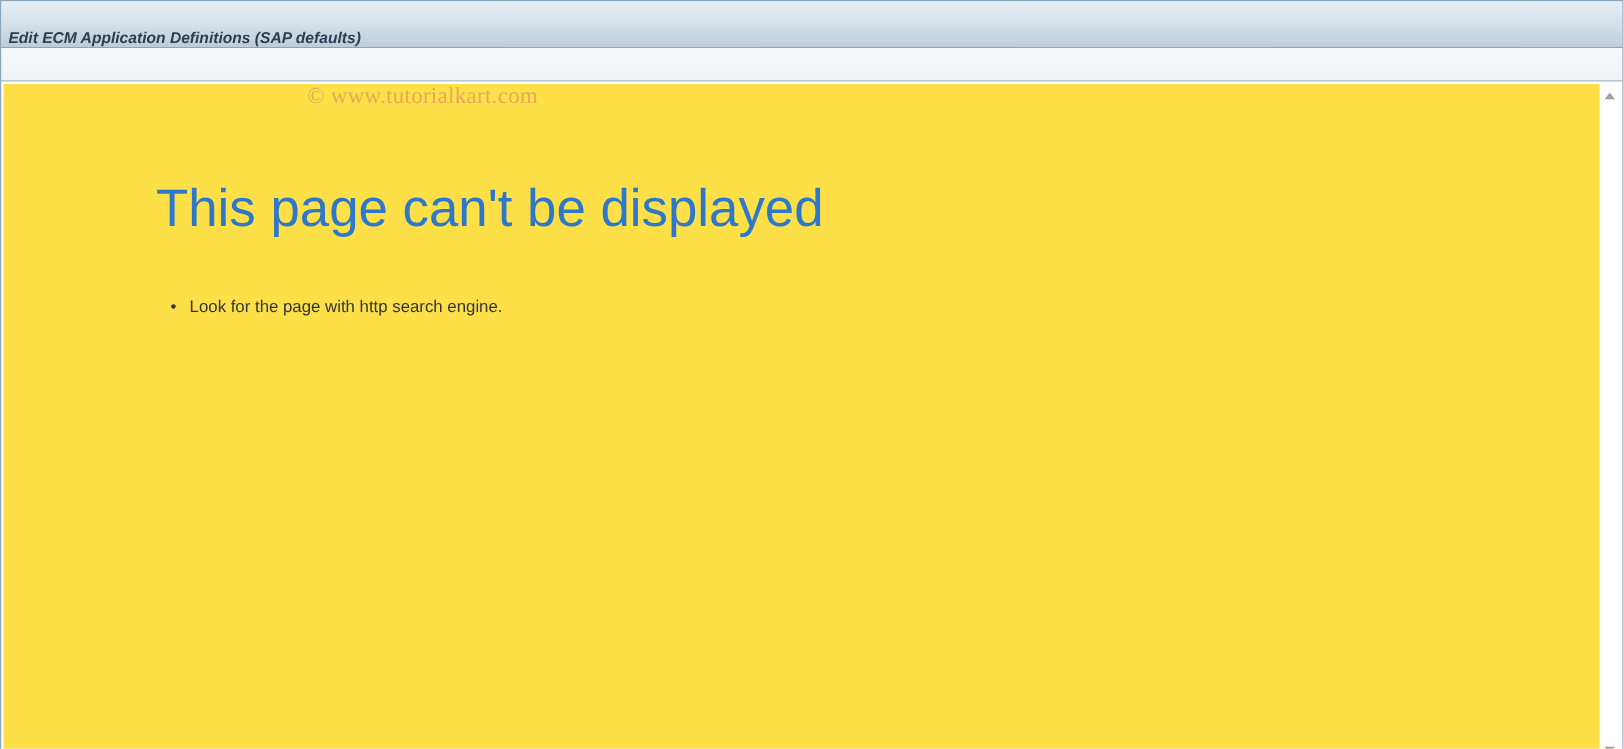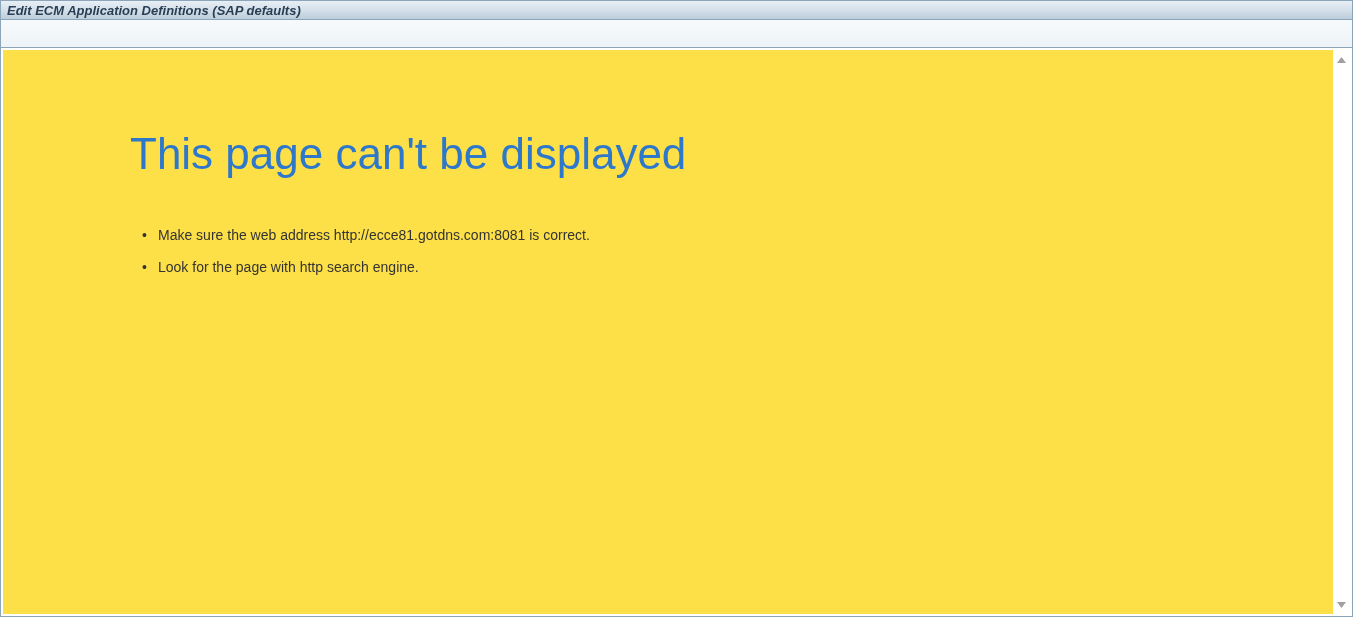--- a/index.html
+++ b/index.html
@@ -11,26 +11,26 @@
     body {
       font-family: "Segoe UI", Tahoma, Arial, sans-serif;
       background: #ffffff;
       width: 1353px;
       height: 624px;
       overflow: hidden;
       position: relative;
     }
     
     .title-bar {
-      height: 20px;
+      height: 40px;
       background: linear-gradient(to bottom, #e8eff5 0%, #d5e0ea 50%, #bccdda 100%);
       border: 1px solid #8ca5b8;
       padding-left: 6px;
       display: flex;
-      align-items: center;
+      align-items: flex-end;
     }
     
     .title-text {
       font-family: Tahoma, Arial, sans-serif;
       font-size: 13px;
       font-weight: bold;
       font-style: italic;
       color: #2a3f54;
     }
     
@@ -144,27 +144,27 @@
 </head>
 <body>
 
 <div class="title-bar">
   <span class="title-text">Edit ECM Application Definitions (SAP defaults)</span>
 </div>
 
 <div class="toolbar"></div>
 
 <div class="content-area">
+  <div class="watermark">© www.tutorialkart.com</div>
 
   <div class="error-viewport">
 
     <div class="error-content">
       <h1 class="error-heading">This page can't be displayed</h1>
       <ul class="error-list">
-        <li>Make sure the web address http://ecce81.gotdns.com:8081 is correct.</li>
         <li>Look for the page with http search engine.</li>
       </ul>
     </div>
 
     <div class="scrollbar-track">
       <div class="scroll-arrow up">
         <svg width="9" height="6" viewBox="0 0 9 6">
             <path d="M4.5 0 L9 6 L0 6 Z" fill="#a0a0a0"></path>
           </svg>
       </div>

